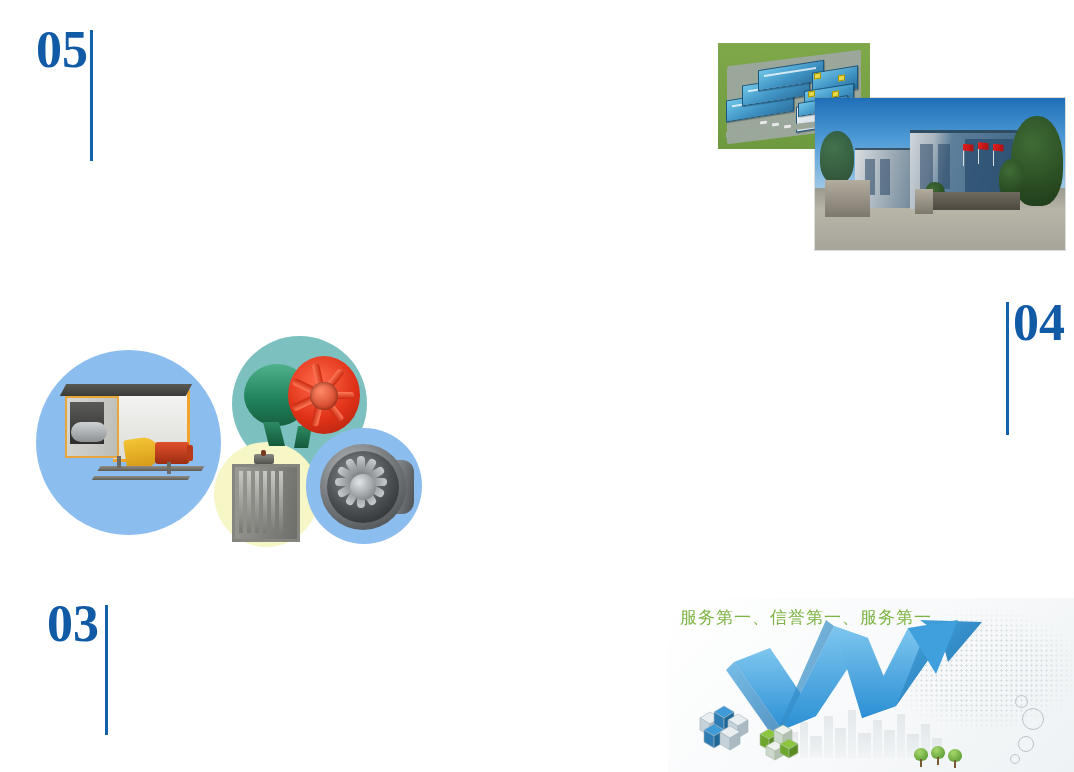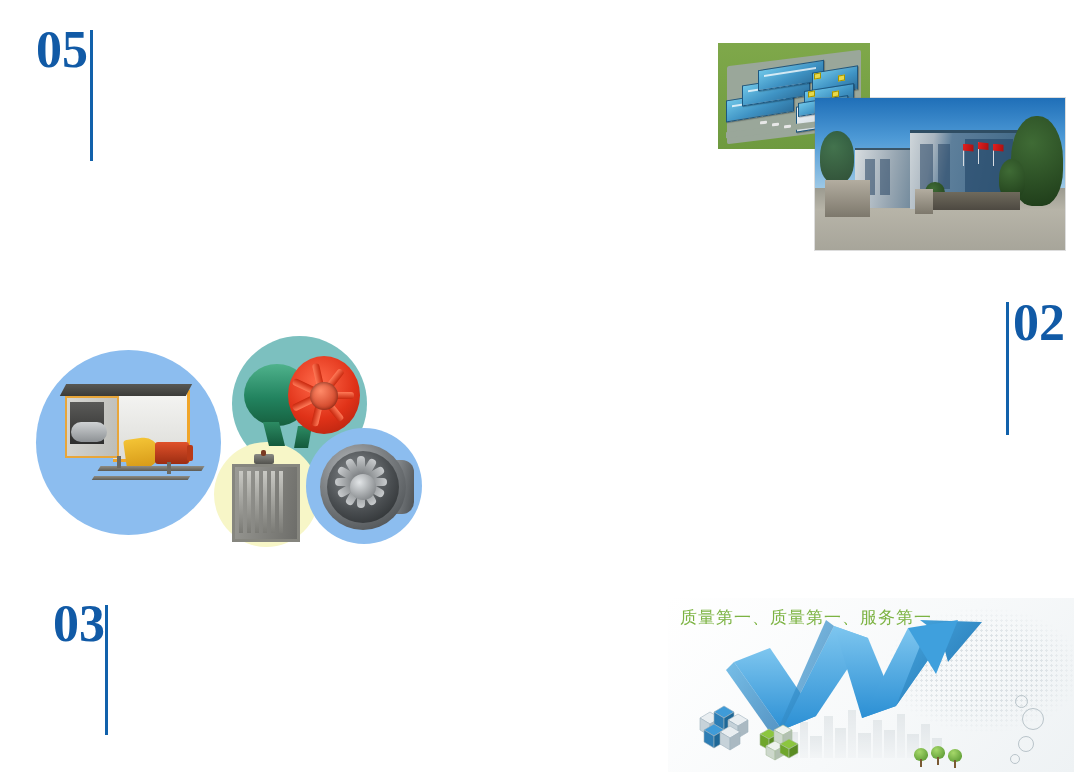--- a/index.html
+++ b/index.html
@@ -381,21 +381,21 @@
     <div class="tree" style="right:1%;  top:12%; width:52px; height:90px;"></div>
     <div class="tree" style="right:16%; top:40%; width:26px; height:40px;"></div>
     <div class="tree" style="left:44%;  top:55%; width:20px; height:22px;"></div>
 
     <div class="wall" style="left:46%; top:62%; width:36%; height:12%;"></div>
     <div class="kiosk" style="left:4%;  top:54%; width:18%; height:24%;"></div>
     <div class="kiosk" style="left:40%; top:60%; width:7%;  height:16%;"></div>
   </div>
 
   <div class="sec-rule" style="left:1006px; top:302px; height:133px;"></div>
-  <div class="sec-num" style="left:1013px; top:297px;">02</div>
+  <div class="sec-num" style="left:1013px; top:297px;">04</div>
 
   <div id="product-collage">
     <div class="circ" id="c-blue-big"></div>
     <div class="circ" id="c-teal"></div>
     <div class="circ" id="c-yellow"></div>
     <div class="circ" id="c-blue-small"></div>
 
     <div id="box-fan">
       <div class="cab-front"></div>
       <div class="cab-side"></div>
@@ -454,21 +454,21 @@
       <div class="tblade" style="transform:rotate(180deg);"></div>
       <div class="tblade" style="transform:rotate(210deg);"></div>
       <div class="tblade" style="transform:rotate(240deg);"></div>
       <div class="tblade" style="transform:rotate(270deg);"></div>
       <div class="tblade" style="transform:rotate(300deg);"></div>
       <div class="tblade" style="transform:rotate(330deg);"></div>
       <div class="thub"></div>
     </div>
   </div>
 
-  <div class="sec-num" style="left:47px; top:598px;margin-left:6px;">03</div>
+  <div class="sec-num" style="left:47px; top:598px;">03</div>
   <div class="sec-rule" style="left:105px; top:605px; height:130px;"></div>
 
   <div id="growth-graphic">
     <div class="worldmap"></div>
 
     <div class="skyline">
       <i style="left:0px;   width:10px; height:26px;"></i>
       <i style="left:12px;  width:8px;  height:36px;"></i>
       <i style="left:22px;  width:12px; height:22px;"></i>
       <i style="left:36px;  width:9px;  height:42px;"></i>
@@ -564,16 +564,16 @@
         </div>
     </div>
 
     <div class="bubbles">
       <span style="right:18px; bottom:56px; width:11px; height:11px;"></span>
       <span style="right:2px;  bottom:34px; width:20px; height:20px;"></span>
       <span style="right:12px; bottom:12px; width:14px; height:14px;"></span>
       <span style="right:26px; bottom:0px;  width:8px;  height:8px;"></span>
     </div>
 
-    <div class="slogan">质量第一、质量第一、服务第一</div>
+    <div class="slogan">服务第一、信誉第一、服务第一</div>
   </div>
 
 </div>
 
 </body></html>

